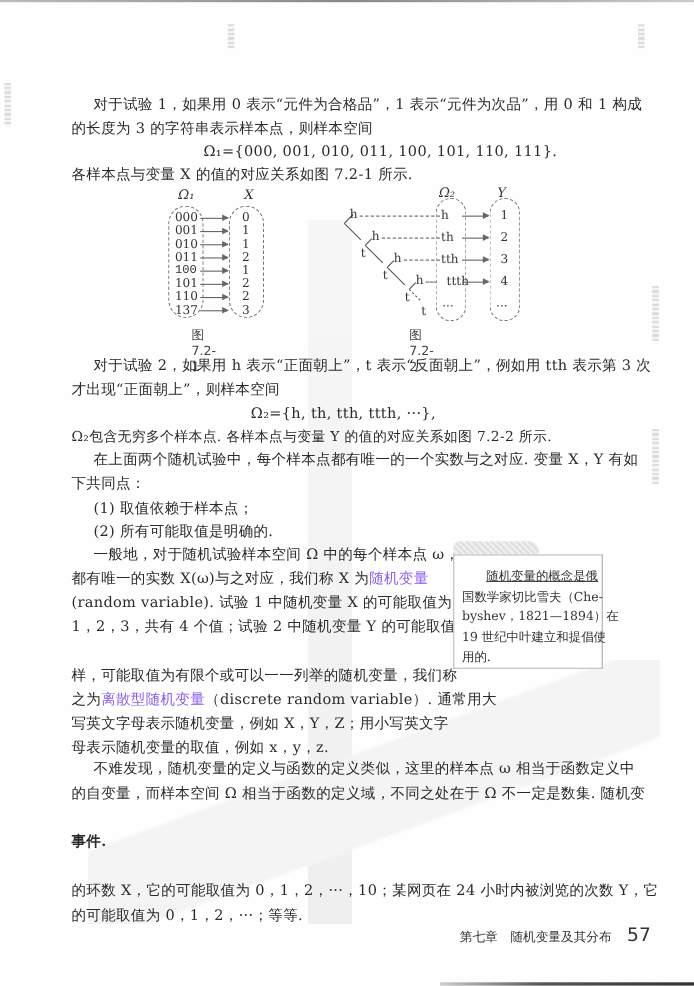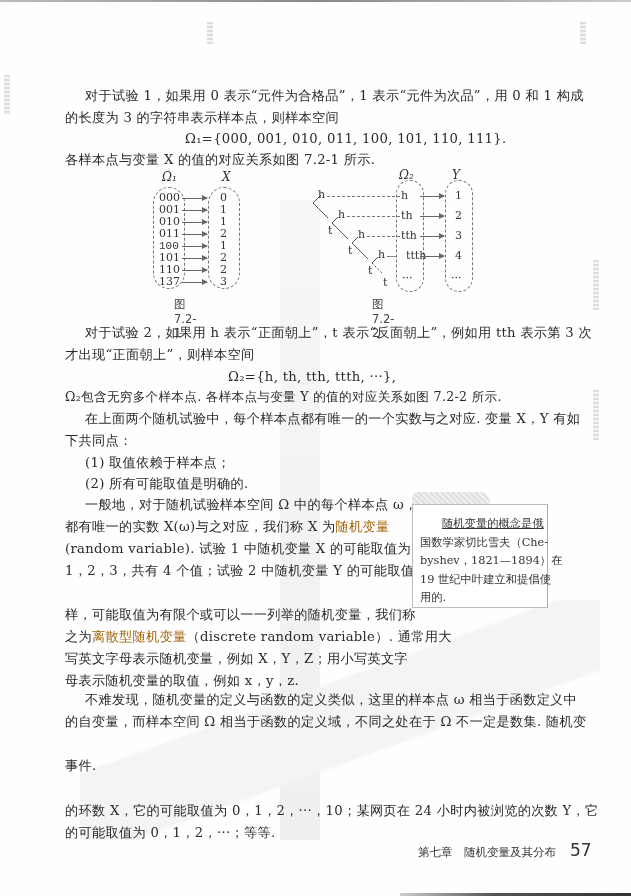--- a/index.html
+++ b/index.html
@@ -15,21 +15,21 @@
   .bottom-rule { position: absolute; left: 400px; top: 893px; width: 231px; height: 3px; background: linear-gradient(90deg,#ccc,#555 40%,#333); }
   
   .wm { position: absolute; background: #f1f1f1; }
   .wm-big { left: 280px; top: 200px; width: 40px; height: 640px; background: linear-gradient(#f7f7f7,#efefef); }
   .wm-diag { position:absolute; left:80px; top:600px; width:520px; height:240px;
     background: linear-gradient(160deg, transparent 40%, #f4f4f4 41%, #f4f4f4 60%, transparent 61%); }
   .scan-mark { position:absolute; width:6px; background: repeating-linear-gradient(#ddd 0 2px,#f4f4f4 2px 4px); }
 
   .line { position: absolute; font-size: 13.2px; line-height: 16px; white-space: nowrap; letter-spacing: 0.3px; }
   .math { font-style: italic; font-family: "DejaVu Serif", serif; }
-  .term { color: #a16207; }
+  .term { color: #8b5cf6; }
 
   
   .fig { position: absolute; }
   .pill { position: absolute; border: 1px dashed #777; border-radius: 18px; }
   .cell { position: absolute; font-size: 11px; line-height: 14px; font-family: "DejaVu Serif", serif; color:#333; }
   .arrow { position: absolute; height: 1px; background: #666; }
   .arrow::after { content:""; position:absolute; right:-1px; top:-3px; border-left:6px solid #666; border-top:3.5px solid transparent; border-bottom:3.5px solid transparent; }
   .dash { position: absolute; height: 0; border-top: 1px dashed #777; }
   .caption { position: absolute; font-size: 11.5px; color: #444; font-family: "DejaVu Sans", sans-serif; }
   .fig-label { position: absolute; font-size: 12px; font-style: italic; color:#333; }
@@ -177,21 +177,21 @@
   <div class="note-text">
     <span style="padding-left:22px;text-decoration:underline;">随机变量的概念是俄</span>
     <span>国数学家切比雪夫（Che-</span>
     <span>byshev，1821—1894）在</span>
     <span>19 世纪中叶建立和提倡使</span>
     <span>用的.</span>
   </div>
 
   <div class="line" style="left:85px;top:692px;">不难发现，随机变量的定义与函数的定义类似，这里的样本点 ω 相当于函数定义中</div>
   <div class="line" style="left:65px;top:714px;">的自变量，而样本空间 Ω 相当于函数的定义域，不同之处在于 Ω 不一定是数集. 随机变</div>
-  <div class="line" style="left:65px;top:758px;">事件.</div>
+  <div class="line" style="left:65px;top:758px;font-weight:bold;">事件.</div>
 
   <div class="line" style="left:65px;top:803px;">的环数 X，它的可能取值为 0，1，2，···，10；某网页在 24 小时内被浏览的次数 Y，它</div>
   <div class="line" style="left:65px;top:825px;">的可能取值为 0，1，2，···；等等.</div>
 
   <div class="footer">
     <span>第七章　随机变量及其分布</span><span class="pg">57</span>
   </div>
   <div class="bottom-rule"></div>
 </div>
 

